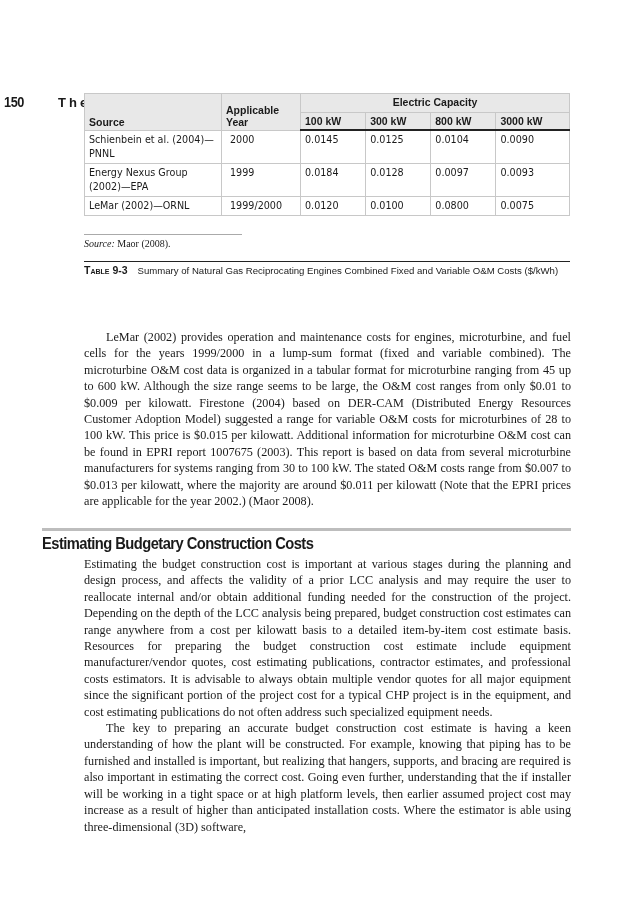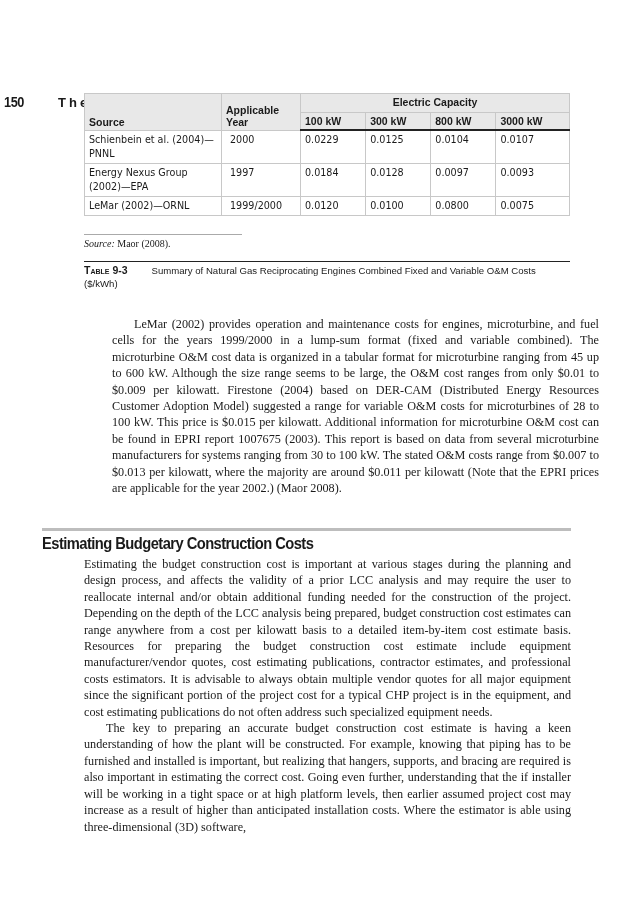--- a/index.html
+++ b/index.html
@@ -18,25 +18,25 @@
   table.data tbody td { height: 28px; line-height: 14px; }
   table.data tbody tr.last td { height: 14px; }
   table.data { border: 1px solid #777; }
   table.data td.yr { padding-left: 8px; }
 
   .source-rule { position: absolute; left: 84px; top: 234px; width: 158px; border-top: 1px solid #aaa; }
   .source-note { position: absolute; left: 84px; top: 238px; font-family: "Liberation Serif", serif; font-size: 10px; }
   .source-note i { font-style: italic; }
   .caption-rule { position: absolute; left: 84px; top: 261px; width: 486px; border-top: 1.5px solid #222; }
   .caption { position: absolute; left: 84px; top: 264px; width: 480px; font-family: "Liberation Sans", sans-serif; font-size: 9.6px; line-height: 12.5px; }
-  .caption .tbl-label { font-weight: bold; font-variant: small-caps; font-size: 10.5px; margin-right: 24px; }
+  .caption .tbl-label { font-weight: bold; font-variant: small-caps; font-size: 10.5px; margin-right: 10px; }
 
   .body-text { position: absolute; left: 84px; width: 487px; font-family: "Liberation Serif", serif; font-size: 12.2px; line-height: 16.4px; text-align: justify; }
   .body-text p { margin: 0; text-indent: 22px; }
-  #para1 { top: 316px; margin-left: 28px; }
+  #para1 { top: 329px; }
   .section-rule { position: absolute; left: 42px; top: 528px; width: 529px; height: 3px; background: #bdbdbd; }
   .section-heading { position: absolute; left: 42px; top: 535px; font-family: "Liberation Sans", sans-serif; font-weight: bold; font-size: 16px; letter-spacing: -0.6px; transform: scaleX(0.92); transform-origin: left; }
   #para2 { top: 556px; }
   #para2 p.first { text-indent: 0; }
 </style>
 </head>
 <body>
 
 <div class="running-head">
   <span class="page-num">150</span>
@@ -54,28 +54,28 @@
       <th>100 kW</th>
       <th>300 kW</th>
       <th>800 kW</th>
       <th>3000 kW</th>
     </tr>
   </thead>
   <tbody>
     <tr>
       <td>Schienbein et al. (2004)—PNNL</td>
       <td class="yr">2000</td>
-      <td>0.0229</td>
+      <td>0.0145</td>
       <td>0.0125</td>
       <td>0.0104</td>
-      <td>0.0107</td>
+      <td>0.0090</td>
     </tr>
     <tr>
       <td>Energy Nexus Group (2002)—EPA</td>
-      <td class="yr">1997</td>
+      <td class="yr">1999</td>
       <td>0.0184</td>
       <td>0.0128</td>
       <td>0.0097</td>
       <td>0.0093</td>
     </tr>
     <tr class="last">
       <td>LeMar (2002)—ORNL</td>
       <td class="yr">1999/2000</td>
       <td>0.0120</td>
       <td>0.0100</td>

